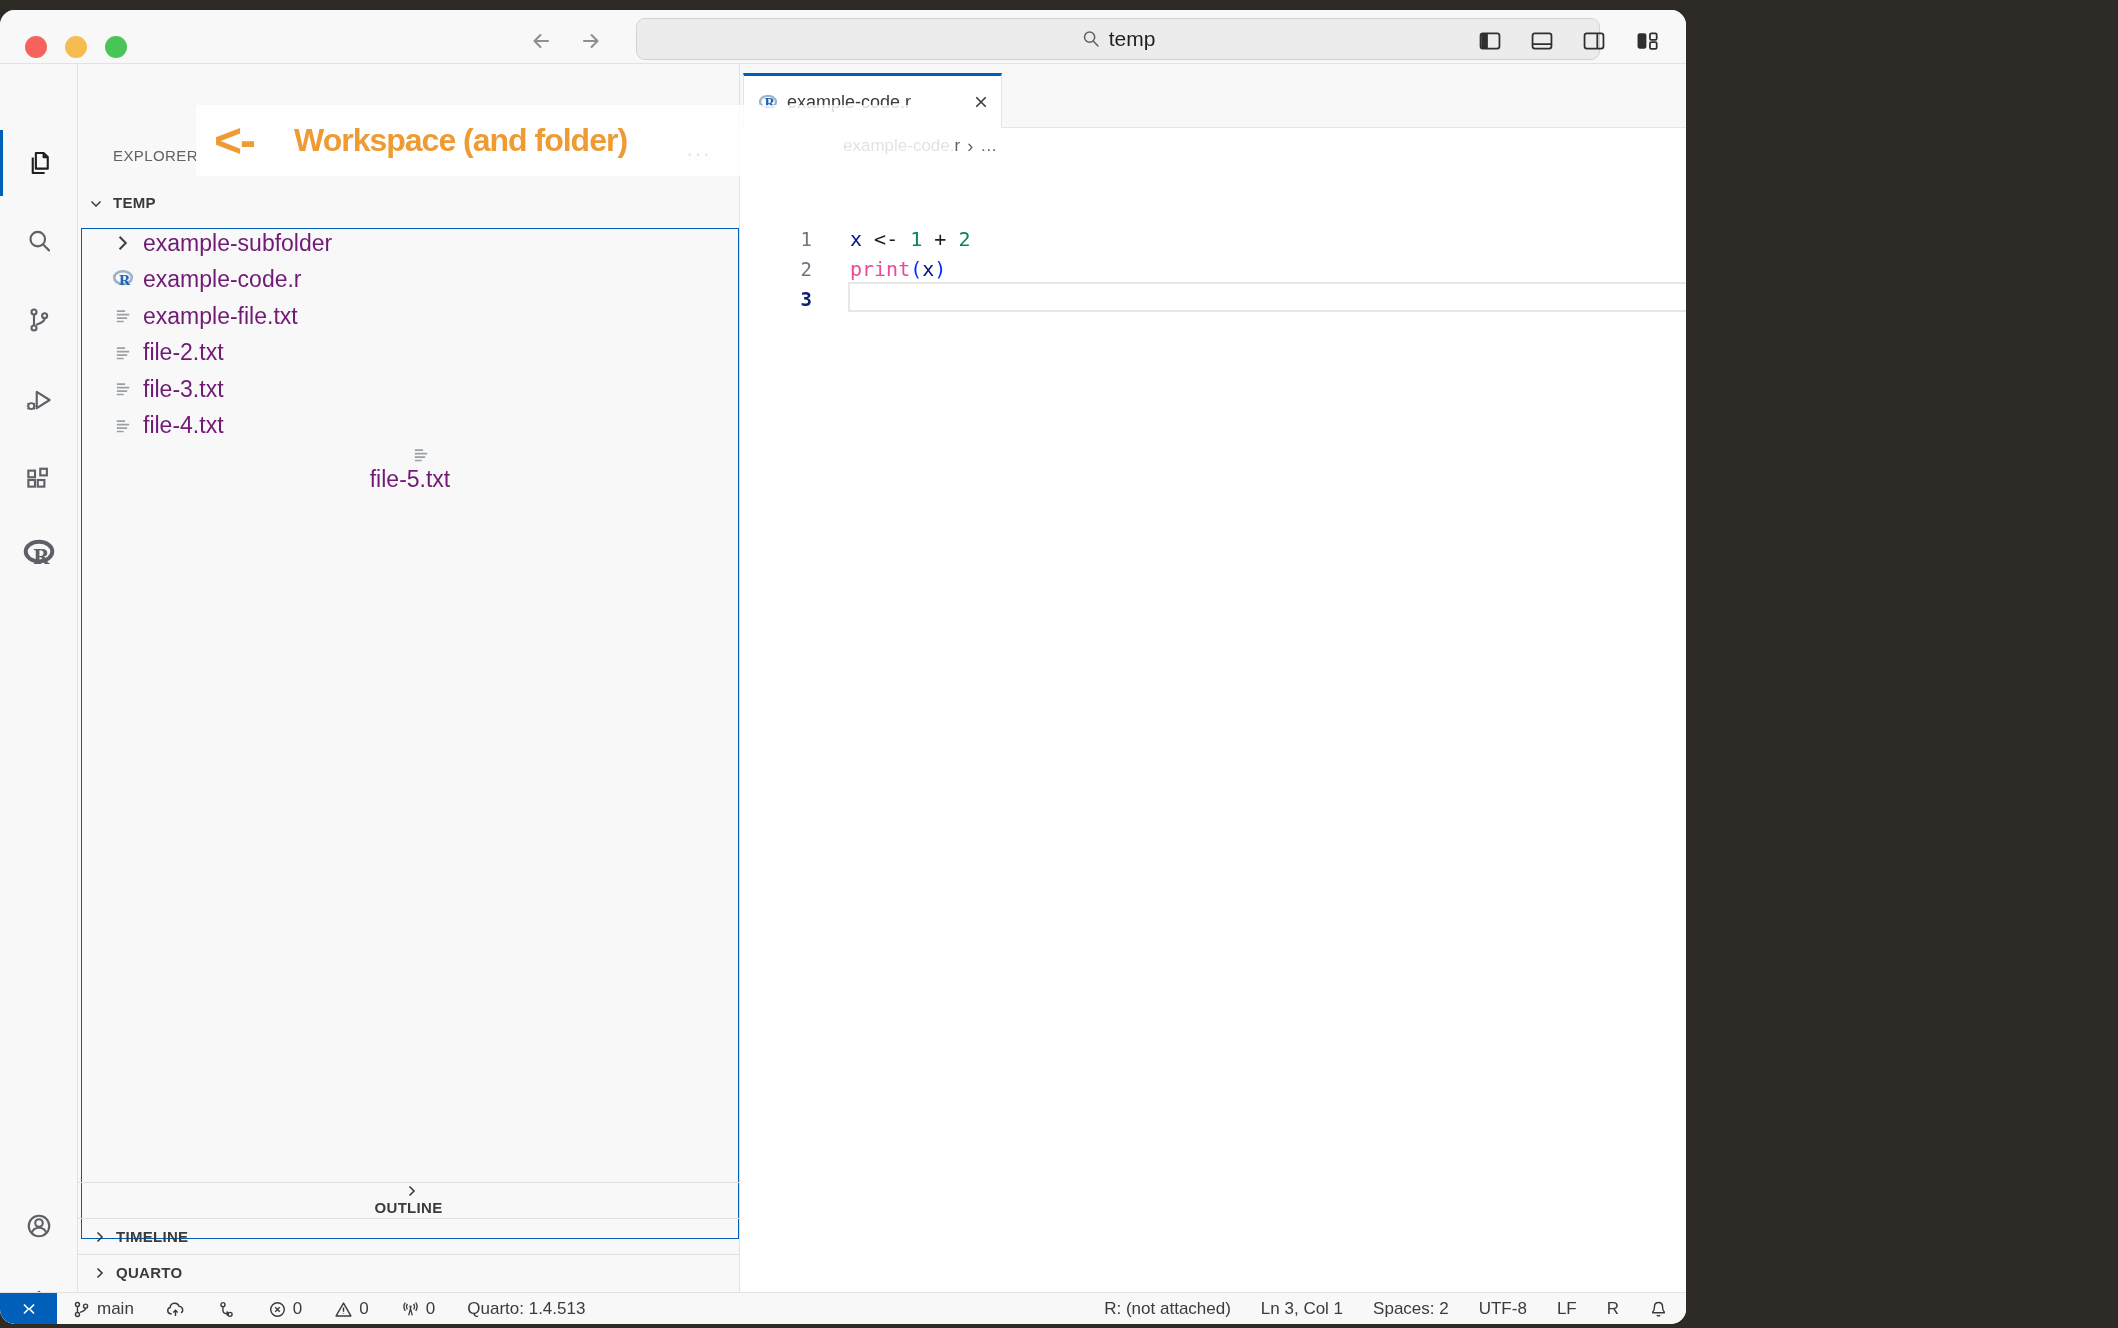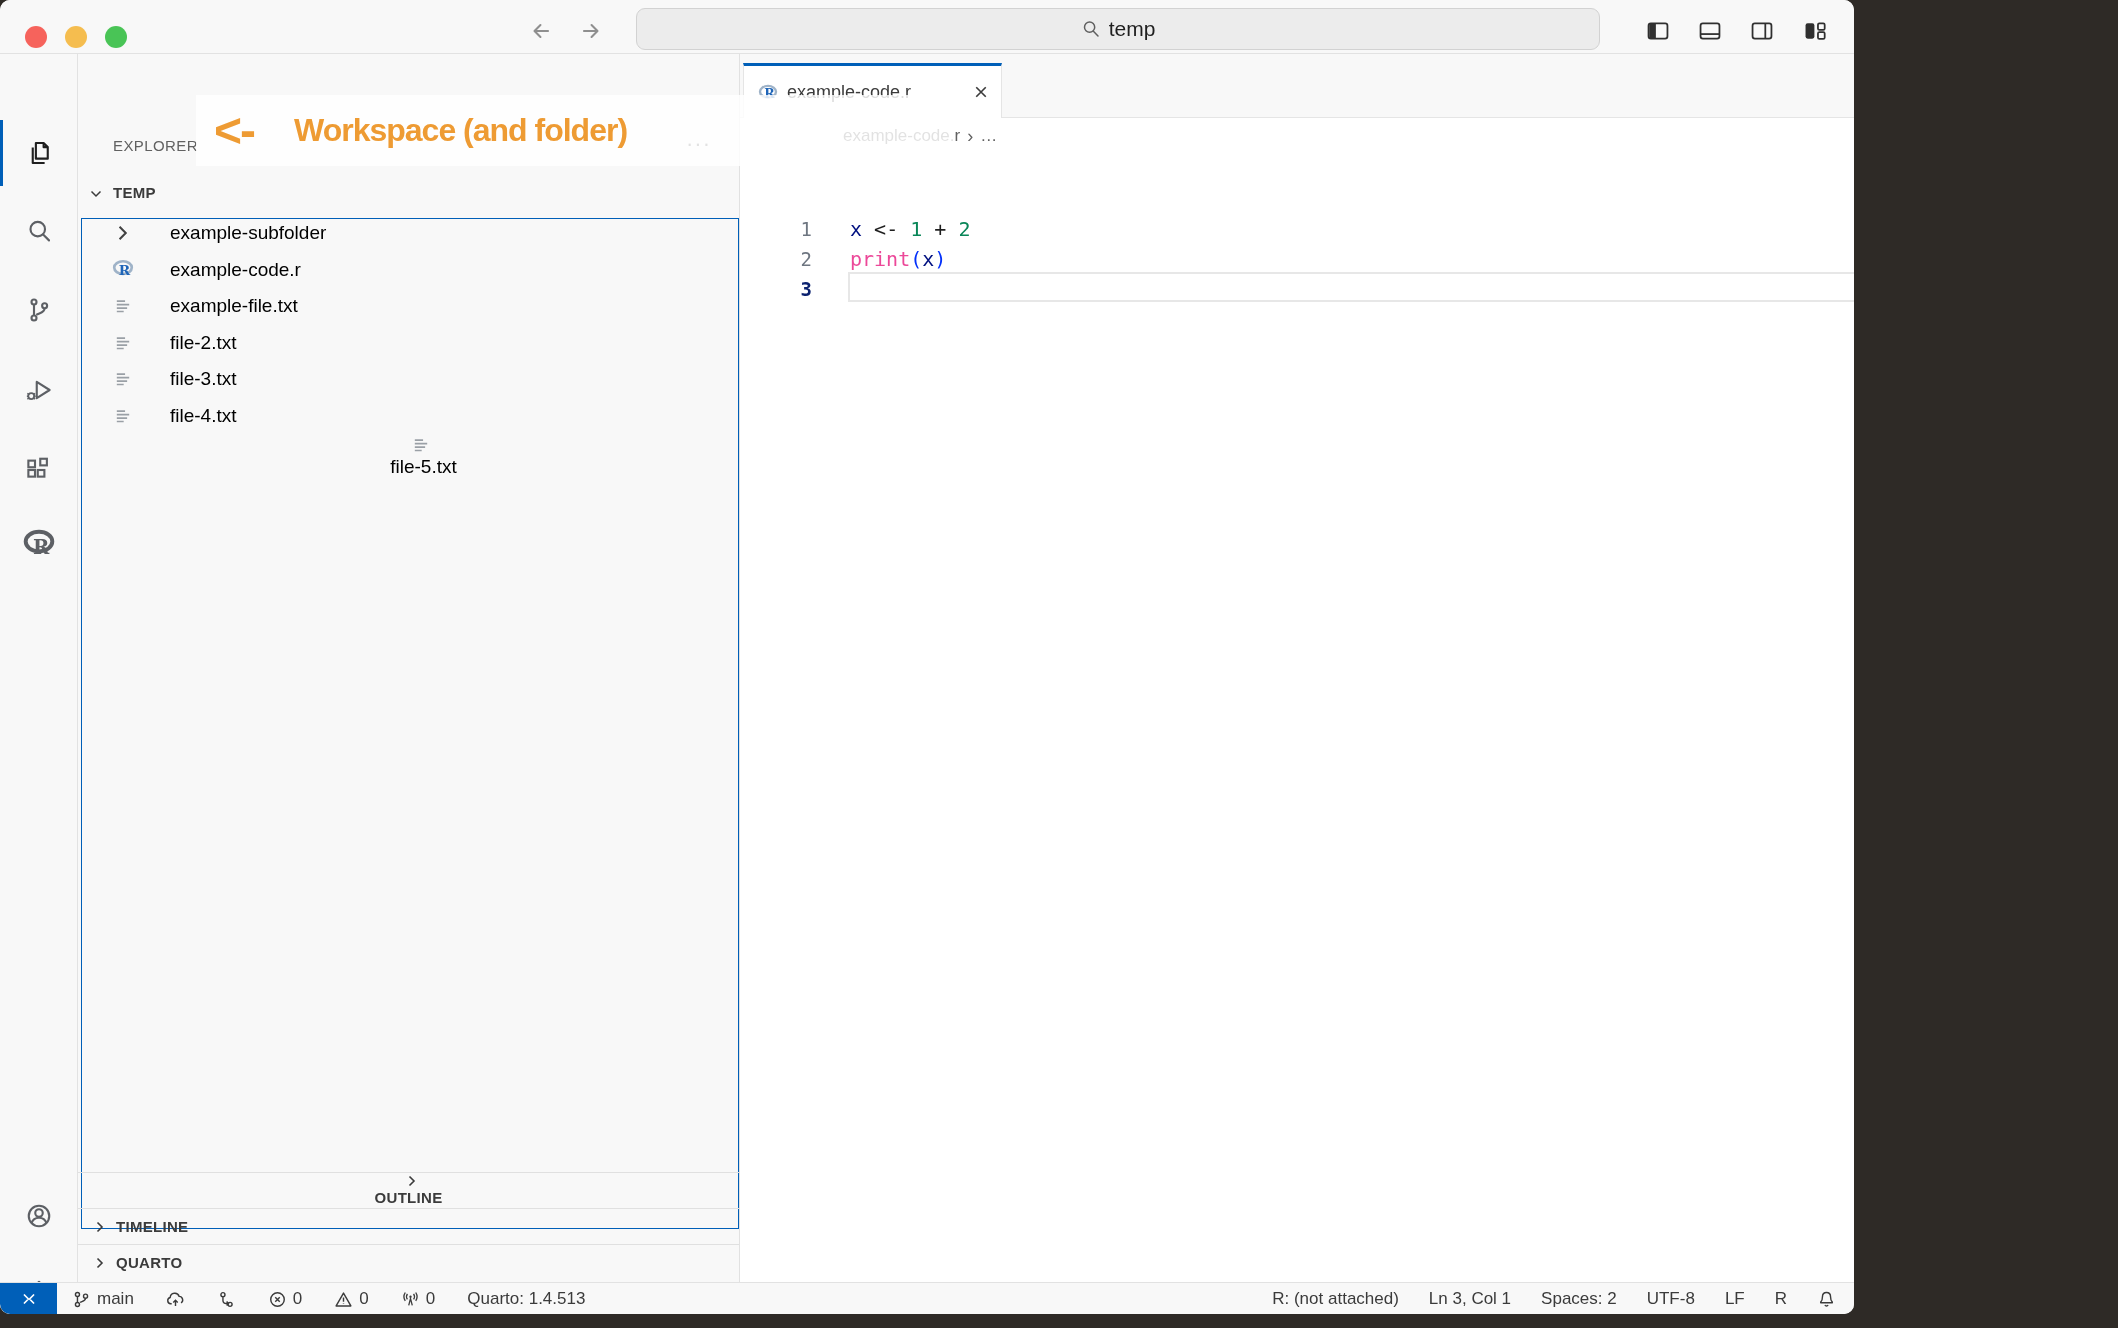--- a/index.html
+++ b/index.html
@@ -1,22 +1,22 @@
 <!DOCTYPE html>
 <html><head>
 <meta charset="utf-8">
 <style>
   * { margin:0; padding:0; box-sizing:border-box; }
   html,body { width:2118px; height:1328px; }
   body { background:#2e2a26; font-family:"Liberation Sans", sans-serif; position:relative; overflow:hidden; }
   svg { display:block; }
 
   
-  #window { position:absolute; left:0; top:0; width:1854px; height:1314px;
-    background:#f8f8f8; border-radius:10px; overflow:hidden; }
+  #window { position:absolute; left:0; top:10px; width:1686px; height:1314px;
+    background:#f8f8f8; border-radius:15px; overflow:hidden; }
 
   
   #titlebar { position:absolute; left:0; top:0; width:100%; height:54px;
     background:#f8f8f8; border-bottom:1px solid #e2e2e2; }
   .traffic { position:absolute; top:26px; width:22px; height:22px; border-radius:50%; }
   #tl-close { left:25px; background:#f6635c; }
   #tl-min   { left:65px; background:#f5bd4f; }
   #tl-zoom  { left:105px; background:#49c456; }
   .nav-arrow { position:absolute; top:18px; color:#8f8f8f; }
   #searchbox { position:absolute; left:636px; top:8px; width:964px; height:42px;
@@ -40,21 +40,21 @@
   #explorer-header { position:absolute; left:0; top:75px; width:100%; height:36px; }
   #explorer-title { position:absolute; left:35px; top:8px; font-size:15px; color:#616161; letter-spacing:.4px; }
   #explorer-more { position:absolute; right:28px; top:2px; color:#616161; font-size:22px; letter-spacing:1px; }
   #temp-header { position:absolute; left:0; top:122px; width:100%; height:36px; }
   #temp-chevron { position:absolute; left:10px; top:10px; color:#3b3b3b; }
   #temp-label { position:absolute; left:35px; top:8px; font-size:15px; font-weight:bold; color:#3b3b3b; letter-spacing:.3px; }
   #file-tree { position:absolute; left:3px; top:164px; width:658px; height:1011px;
     border:1px solid #005FB8; background:#f8f8f8; }
   .tree-row { position:absolute; left:0; width:100%; height:36px; display:flex; align-items:center; }
   .tree-icon { width:22px; height:22px; margin-left:30px; margin-right:9px; flex:none; color:#424242; }
-  .tree-label { font-size:19px; color:#000000; white-space:nowrap;margin-left:27px; }
+  .tree-label { font-size:23px; color:#701a75; white-space:nowrap; }
   .bottom-section { position:absolute; left:0; width:100%; height:36px; border-top:1px solid #e0e0e0; display:flex; align-items:center; }
   .bottom-section .sec-chevron { margin-left:14px; margin-right:8px; color:#3b3b3b; }
   .bottom-section .sec-label { font-size:15px; font-weight:bold; color:#3b3b3b; letter-spacing:.3px; }
 
   
   #editor { position:absolute; left:740px; top:0; width:1378px; height:100%; background:#ffffff; }
   #tabstrip { position:absolute; left:0; top:0; width:100%; height:64px; background:#f8f8f8; border-bottom:1px solid #e5e5e5; }
   #tab-active { position:absolute; left:3px; top:9px; width:259px; height:55px; background:#ffffff;
     border-right:1px solid #e5e5e5; border-left:1px solid #e5e5e5; border-top:3px solid #005FB8;
     display:flex; align-items:center; padding:0 10px 0 14px; }

